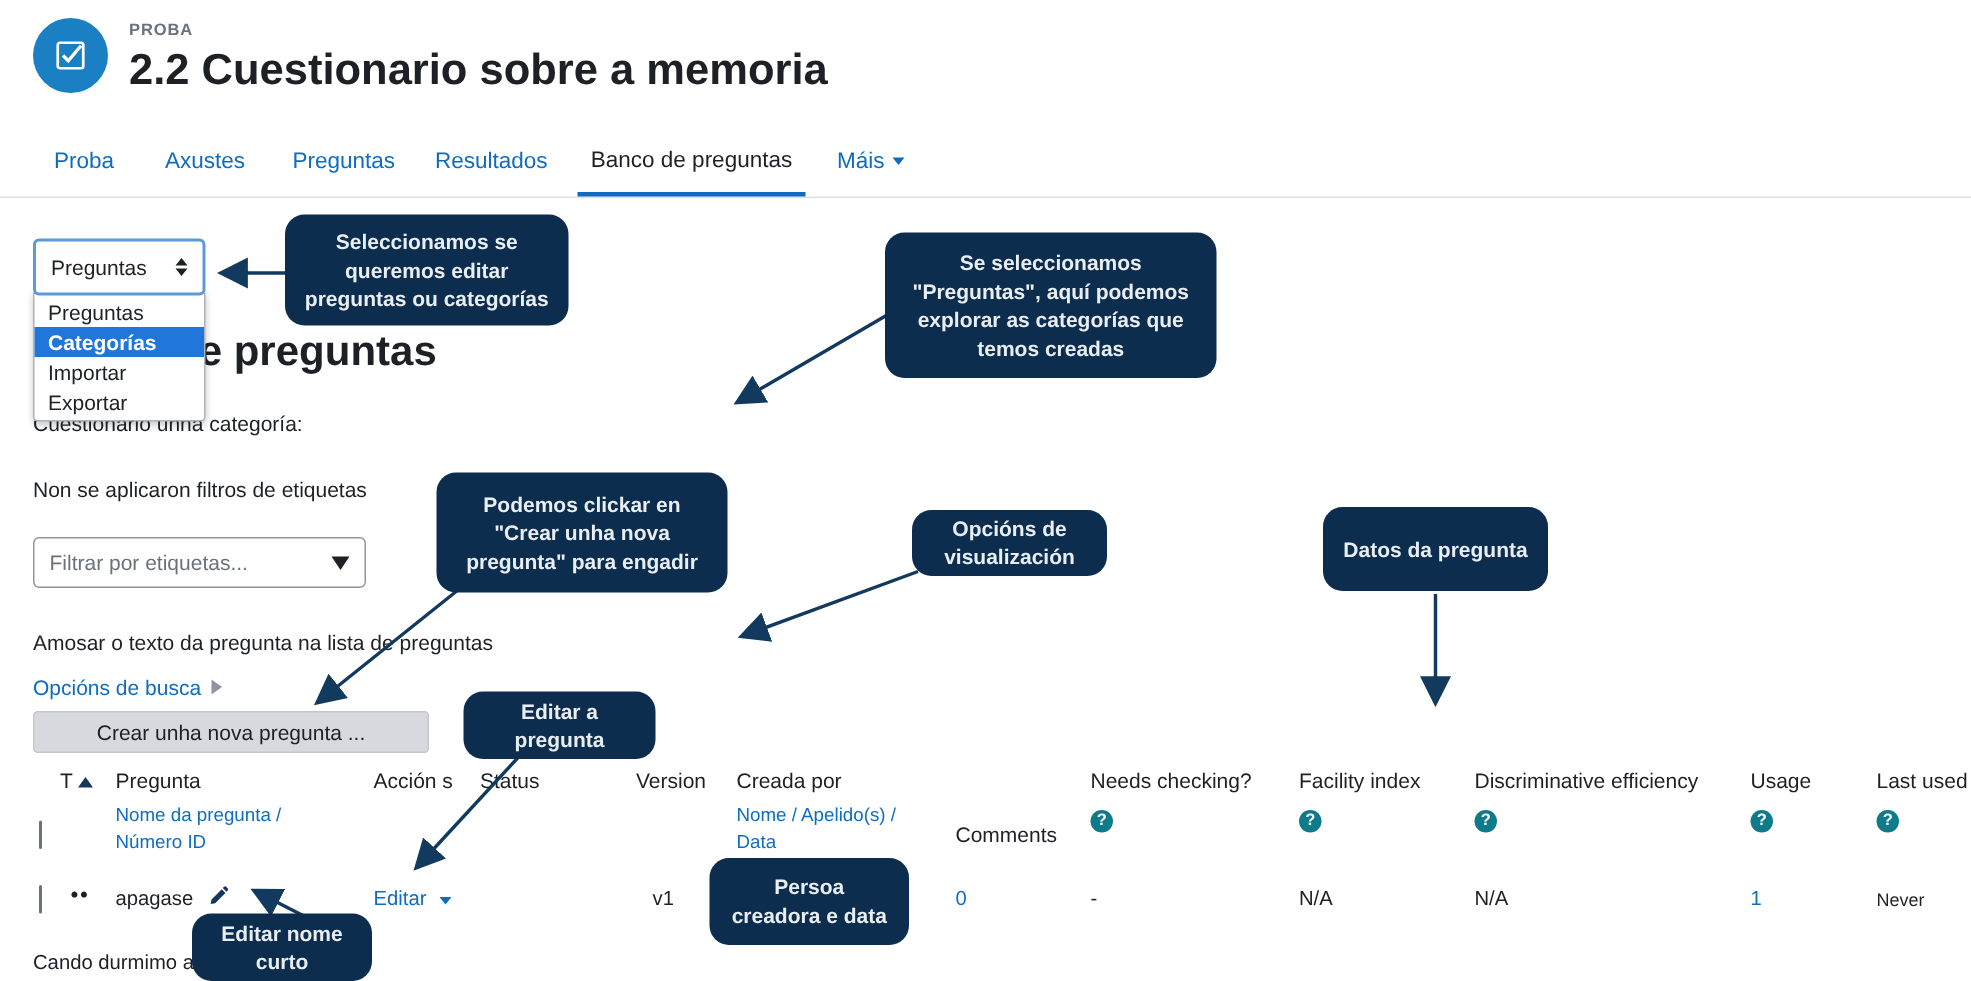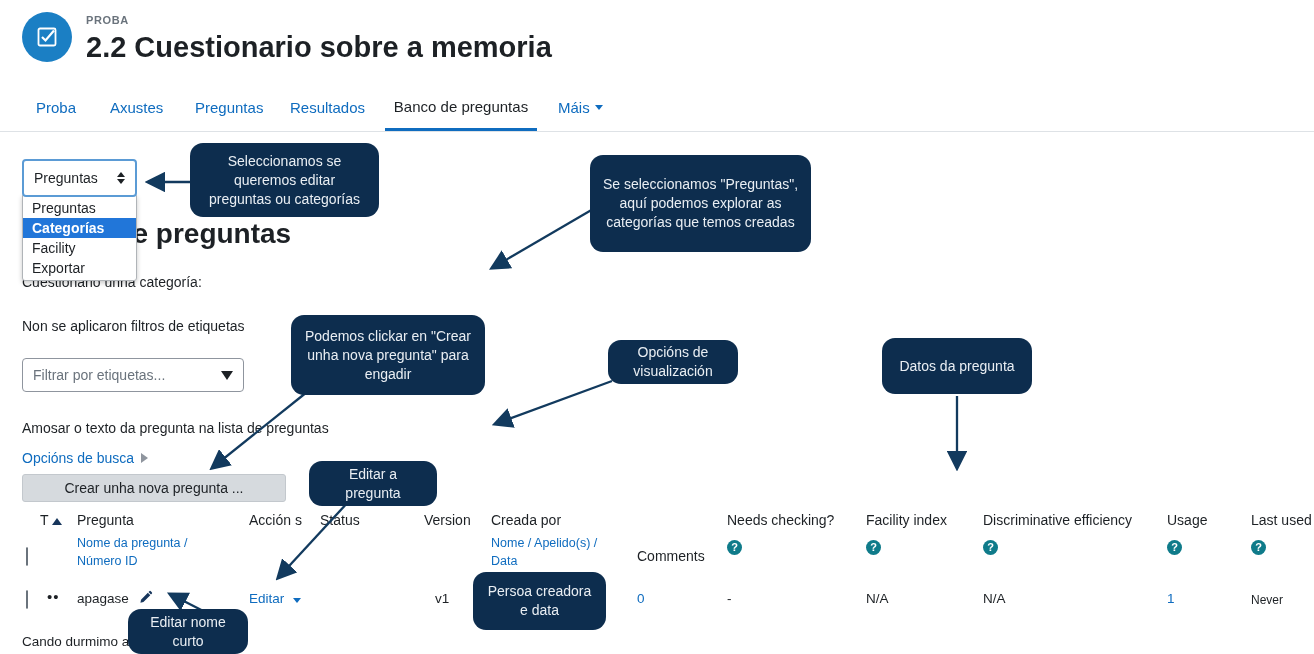--- a/index.html
+++ b/index.html
@@ -141,21 +141,21 @@
     border-left:5px solid transparent; border-right:5px solid transparent;
     border-bottom:7px solid #17365c; margin-left:3px;
   }
   .dots { letter-spacing:1px; font-size:15px; color:#1d2125; }
 
   
   .callout {
     position:absolute; background:#0d2d4e; color:#e9eef3; border-radius:13px;
     font-size:14px; line-height:19px; text-align:center;
     display:flex; align-items:center; justify-content:center;
-    padding:8px 12px; z-index:50;
+    padding:8px 12px; z-index:50;font-weight:bold;
   }
   .anno-svg { position:absolute; left:0; top:0; width:1314px; height:654px;
     pointer-events:none; z-index:49; }
 </style>
 </head>
 <body>
 
 <div id="page">
 
   <div class="hdr">
@@ -291,17 +291,17 @@
   <div class="sel-box" id="mode-select">
     <span>Preguntas</span>
     <span class="updown">
         <i class="u"></i>
         <i class="d"></i>
       </span>
   </div>
   <div id="mode-menu">
     <div class="opt">Preguntas</div>
     <div class="opt sel">Categorías</div>
-    <div class="opt">Facility</div>
+    <div class="opt">Importar</div>
     <div class="opt">Exportar</div>
   </div>
 
 </div>
 
 </body></html>

